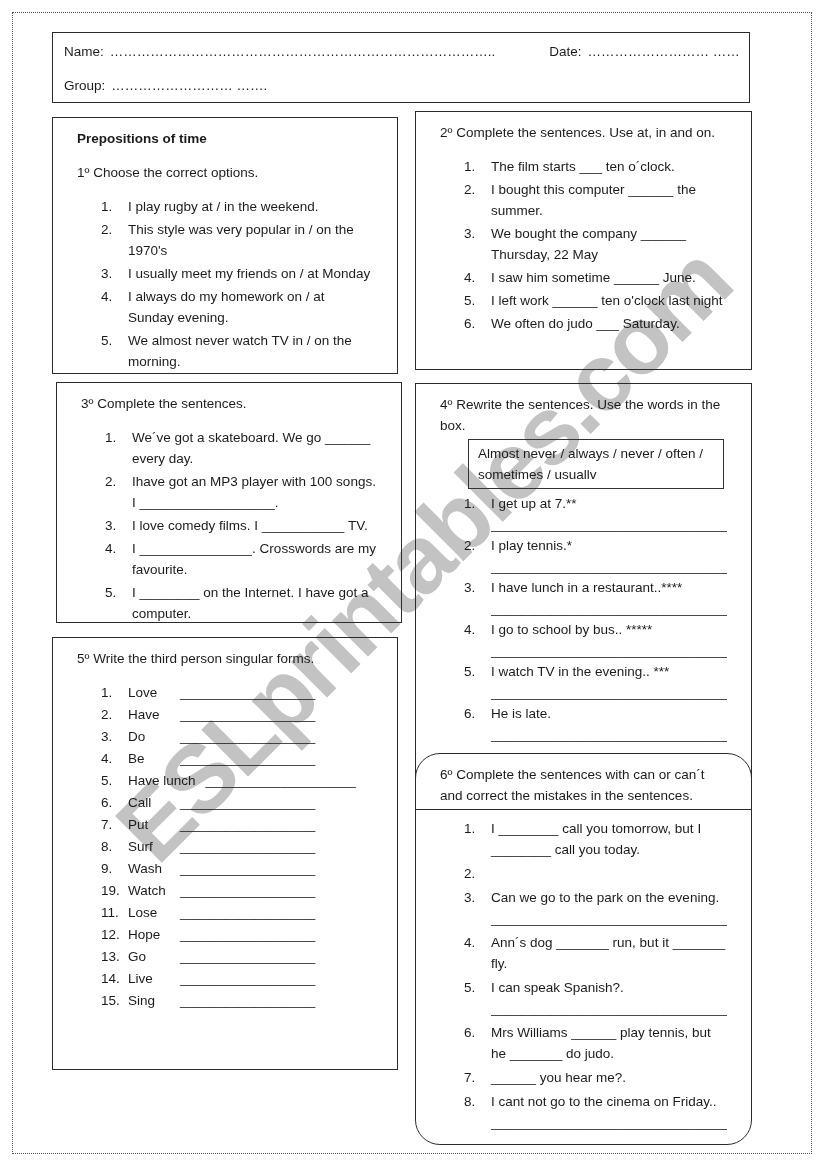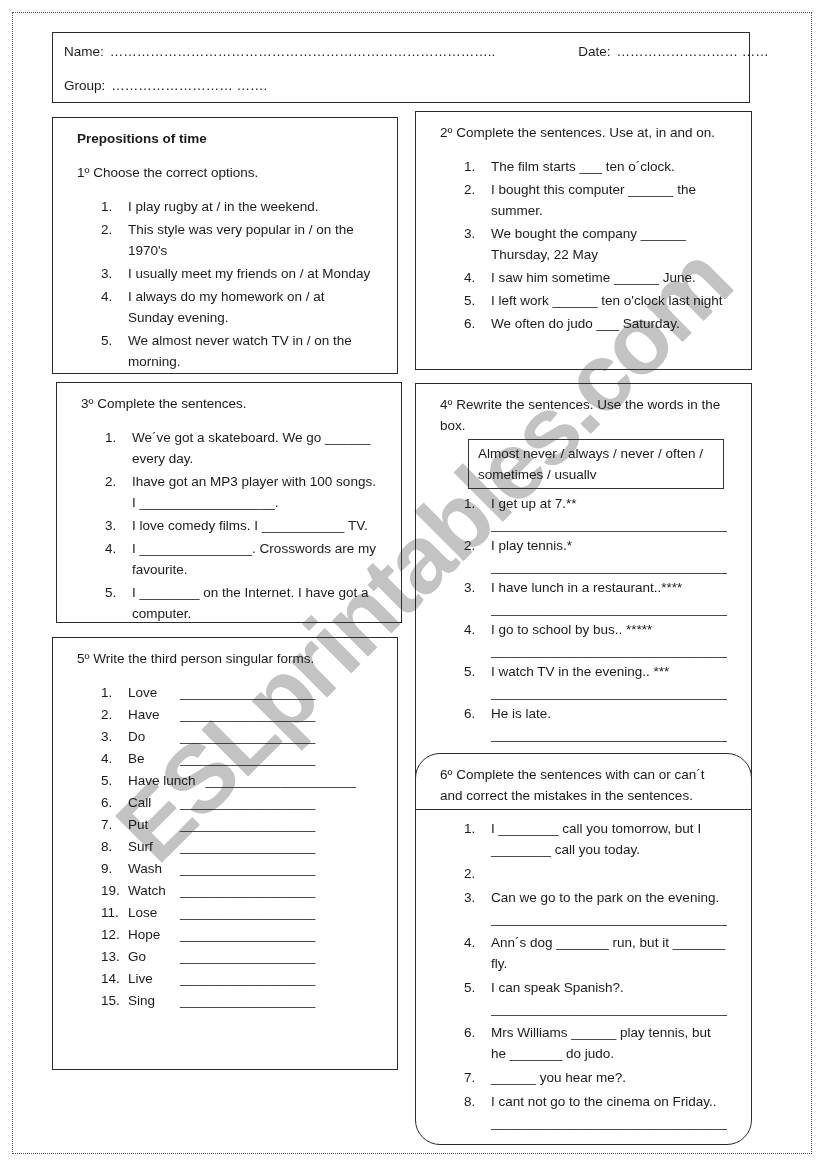--- a/index.html
+++ b/index.html
@@ -19,21 +19,21 @@
   .box {
     position:absolute; box-sizing:border-box; border:1px solid #2b2b2b;
     background:transparent; padding:10px 24px; z-index:2;
     font-size:13.5px; line-height:21px;
   }
   .header-box { left:52px; top:32px; width:698px; height:71px; padding:8px 11px; }
   .hrow { display:flex; align-items:baseline; white-space:nowrap;text-align:center; }
   .hrow + .hrow { margin-top:13px; }
   .hlabel { margin-right:6px; }
   .dots { letter-spacing:0px; color:#1c1c1c; }
-  .date-label { margin-left:83px; margin-right:6px; }
+  .date-label { margin-left:54px; margin-right:6px; }
 
   .ex1 { left:52px;  top:117px; width:346px; height:257px; }
   .ex2 { left:415px; top:111px; width:337px; height:259px; }
   .ex3 { left:56px;  top:382px; width:346px; height:241px; }
   .ex4 { left:415px; top:383px; width:337px; height:427px; }
   .ex5 { left:52px;  top:637px; width:346px; height:433px; }
   .ex6 { left:415px; top:753px; width:337px; height:392px;border-radius:25px; }
 
   .box-title { font-weight:bold; margin-bottom:13px; }
   .instr { margin-bottom:0; }

